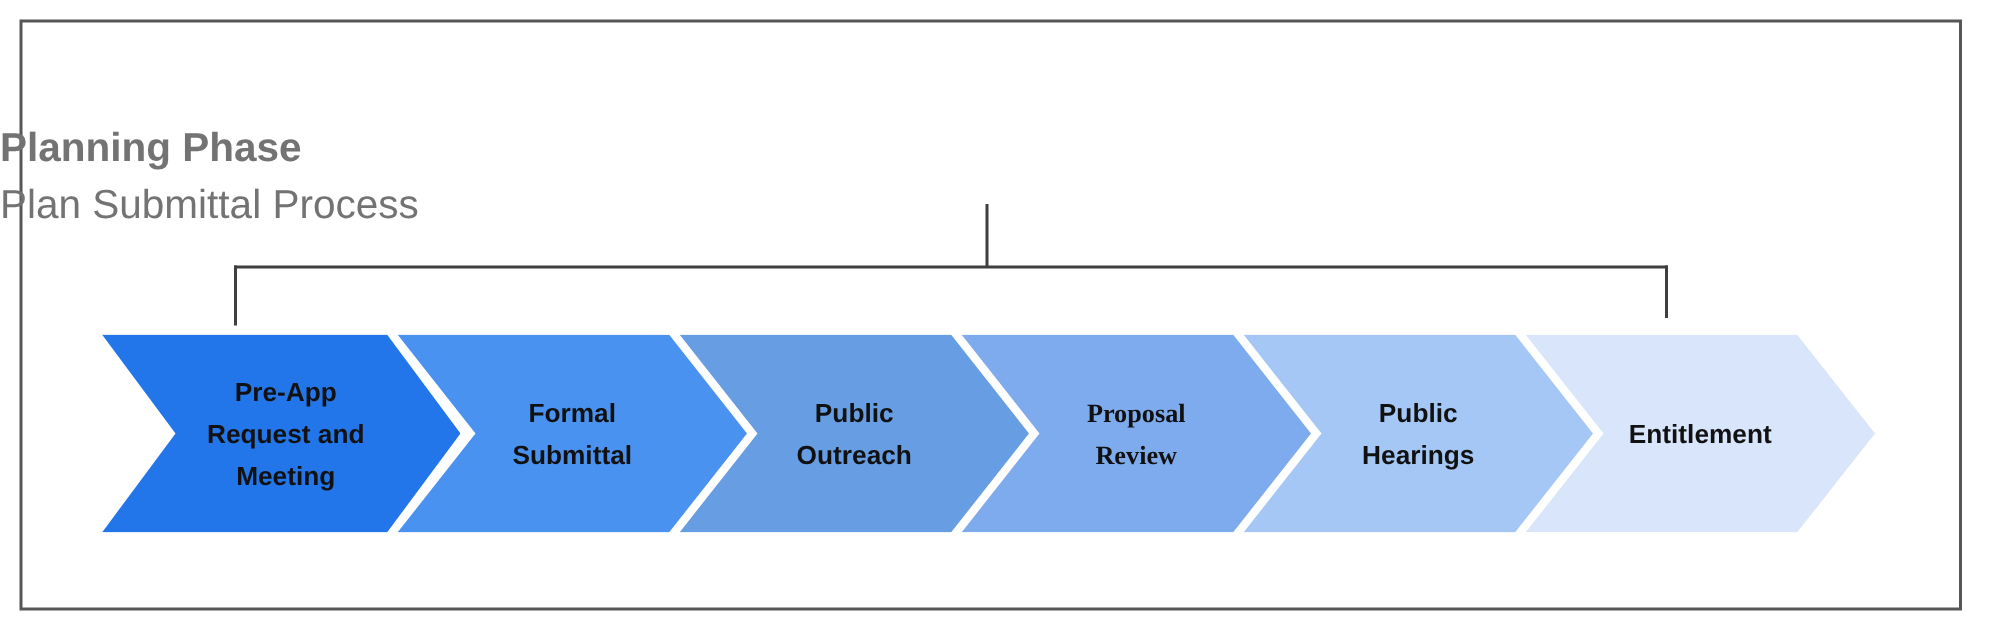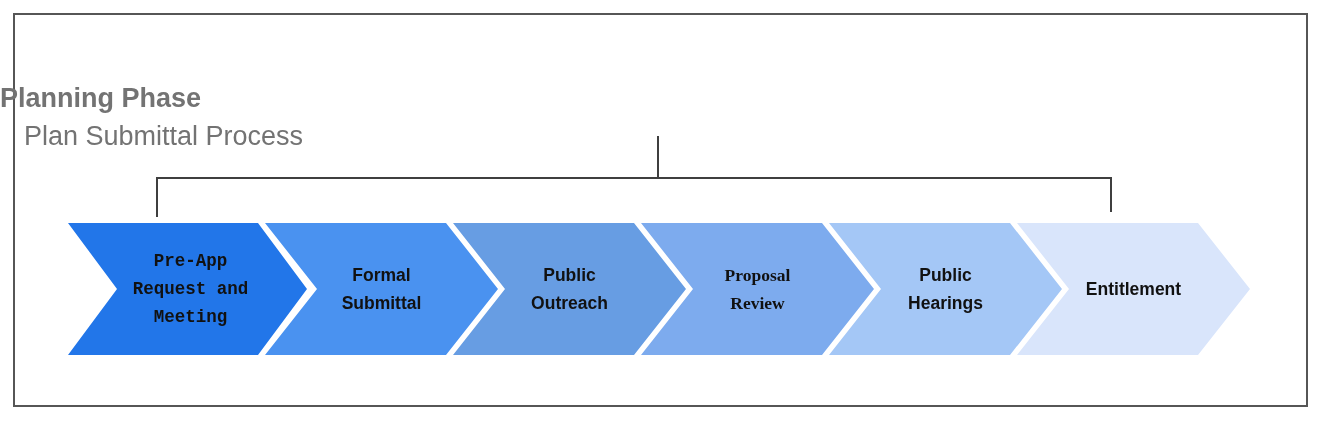--- a/index.html
+++ b/index.html
@@ -36,21 +36,20 @@
   }
   .title {
     font-size: 27px;
     font-weight: bold;
     line-height: 38px;
   }
   .subtitle {
     font-size: 27px;
     font-weight: normal;
     line-height: 38px;
-    padding-left: 24px;
   }
   .conn {
     position: absolute;
     background: #3f3f3f;
   }
   .conn-stem  { left: 657px;  top: 136px; width: 2px;   height: 42px; }
   .conn-hline { left: 156px;  top: 177px; width: 956px; height: 2px;  }
   .conn-ldrop { left: 156px;  top: 177px; width: 2px;   height: 40px; }
   .conn-rdrop { left: 1110px; top: 177px; width: 2px;   height: 35px; }
   .chev {
@@ -68,21 +67,20 @@
     color: #111111;
   }
   .chev-label {
     white-space: pre-line;
   }
   .chev-0 {
     left: 68px;
     width: 239px;
     padding: 0 52px 0 58px;
     clip-path: polygon(0 0, 190px 0, 100% 50%, 190px 100%, 0 100%, 49px 50%);
-    font-family: Liberation Mono, monospace;
   }
   .chev-rest {
     width: 233px;
     padding: 0 52px;
     clip-path: polygon(0 0, 181px 0, 100% 50%, 181px 100%, 0 100%, 52px 50%);
   }
   .chev-1 { left: 265px; text-align: center; }
   .chev-2 { left: 453px; }
   .chev-3 { left: 641px; font-family: Liberation Serif, serif; }
   .chev-4 { left: 829px; }

